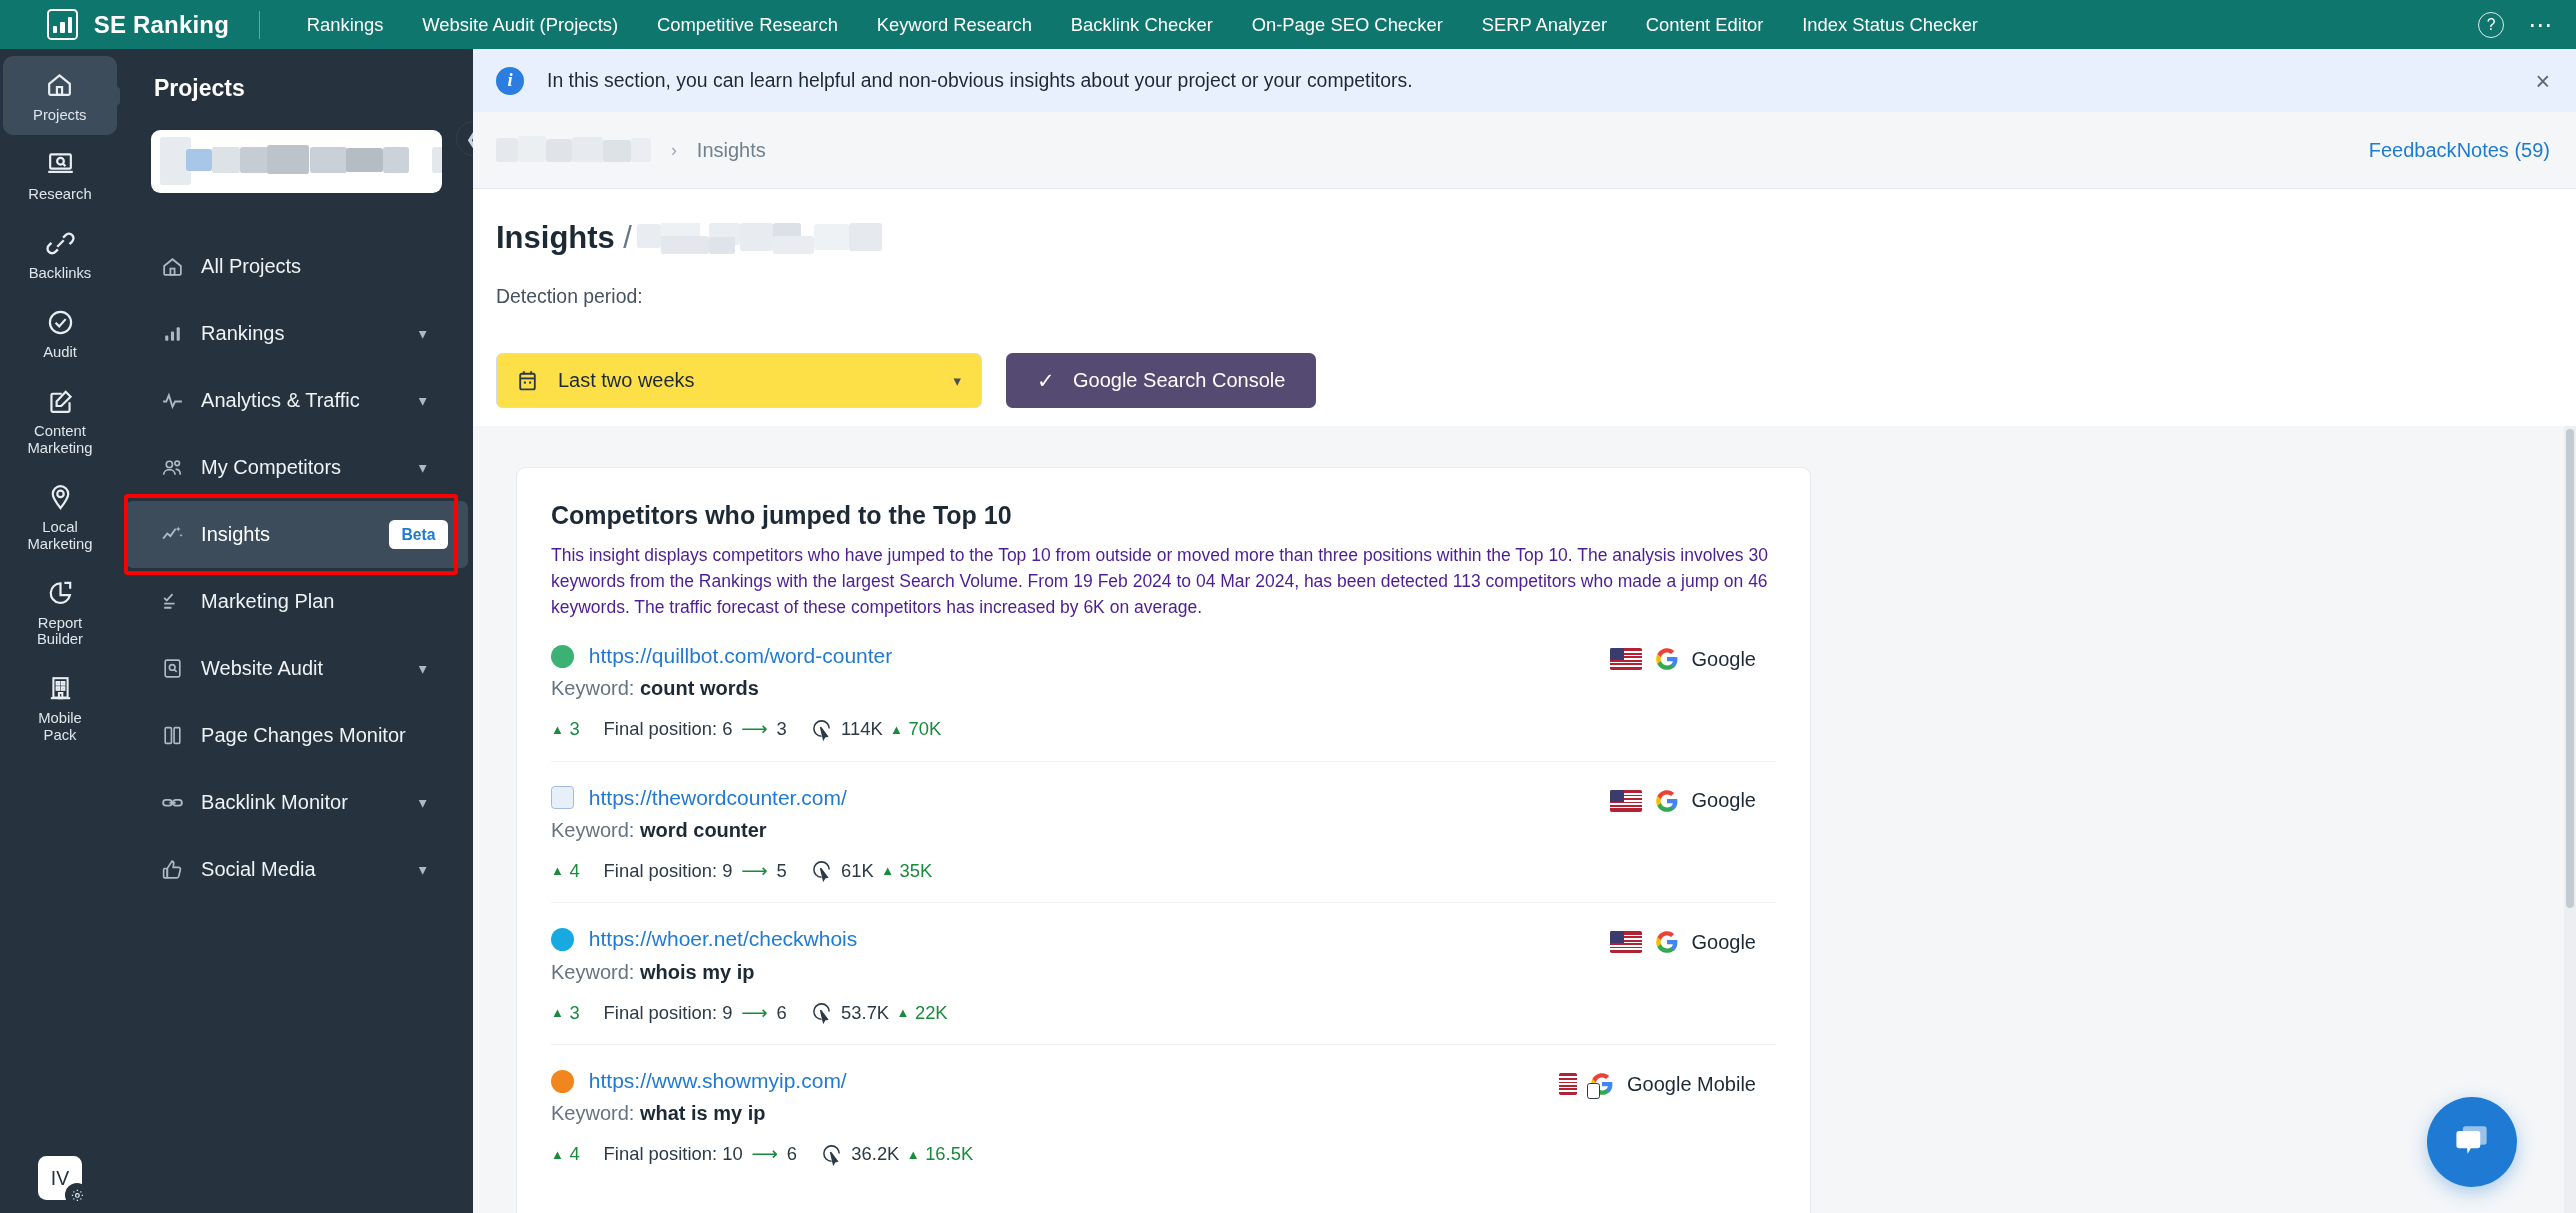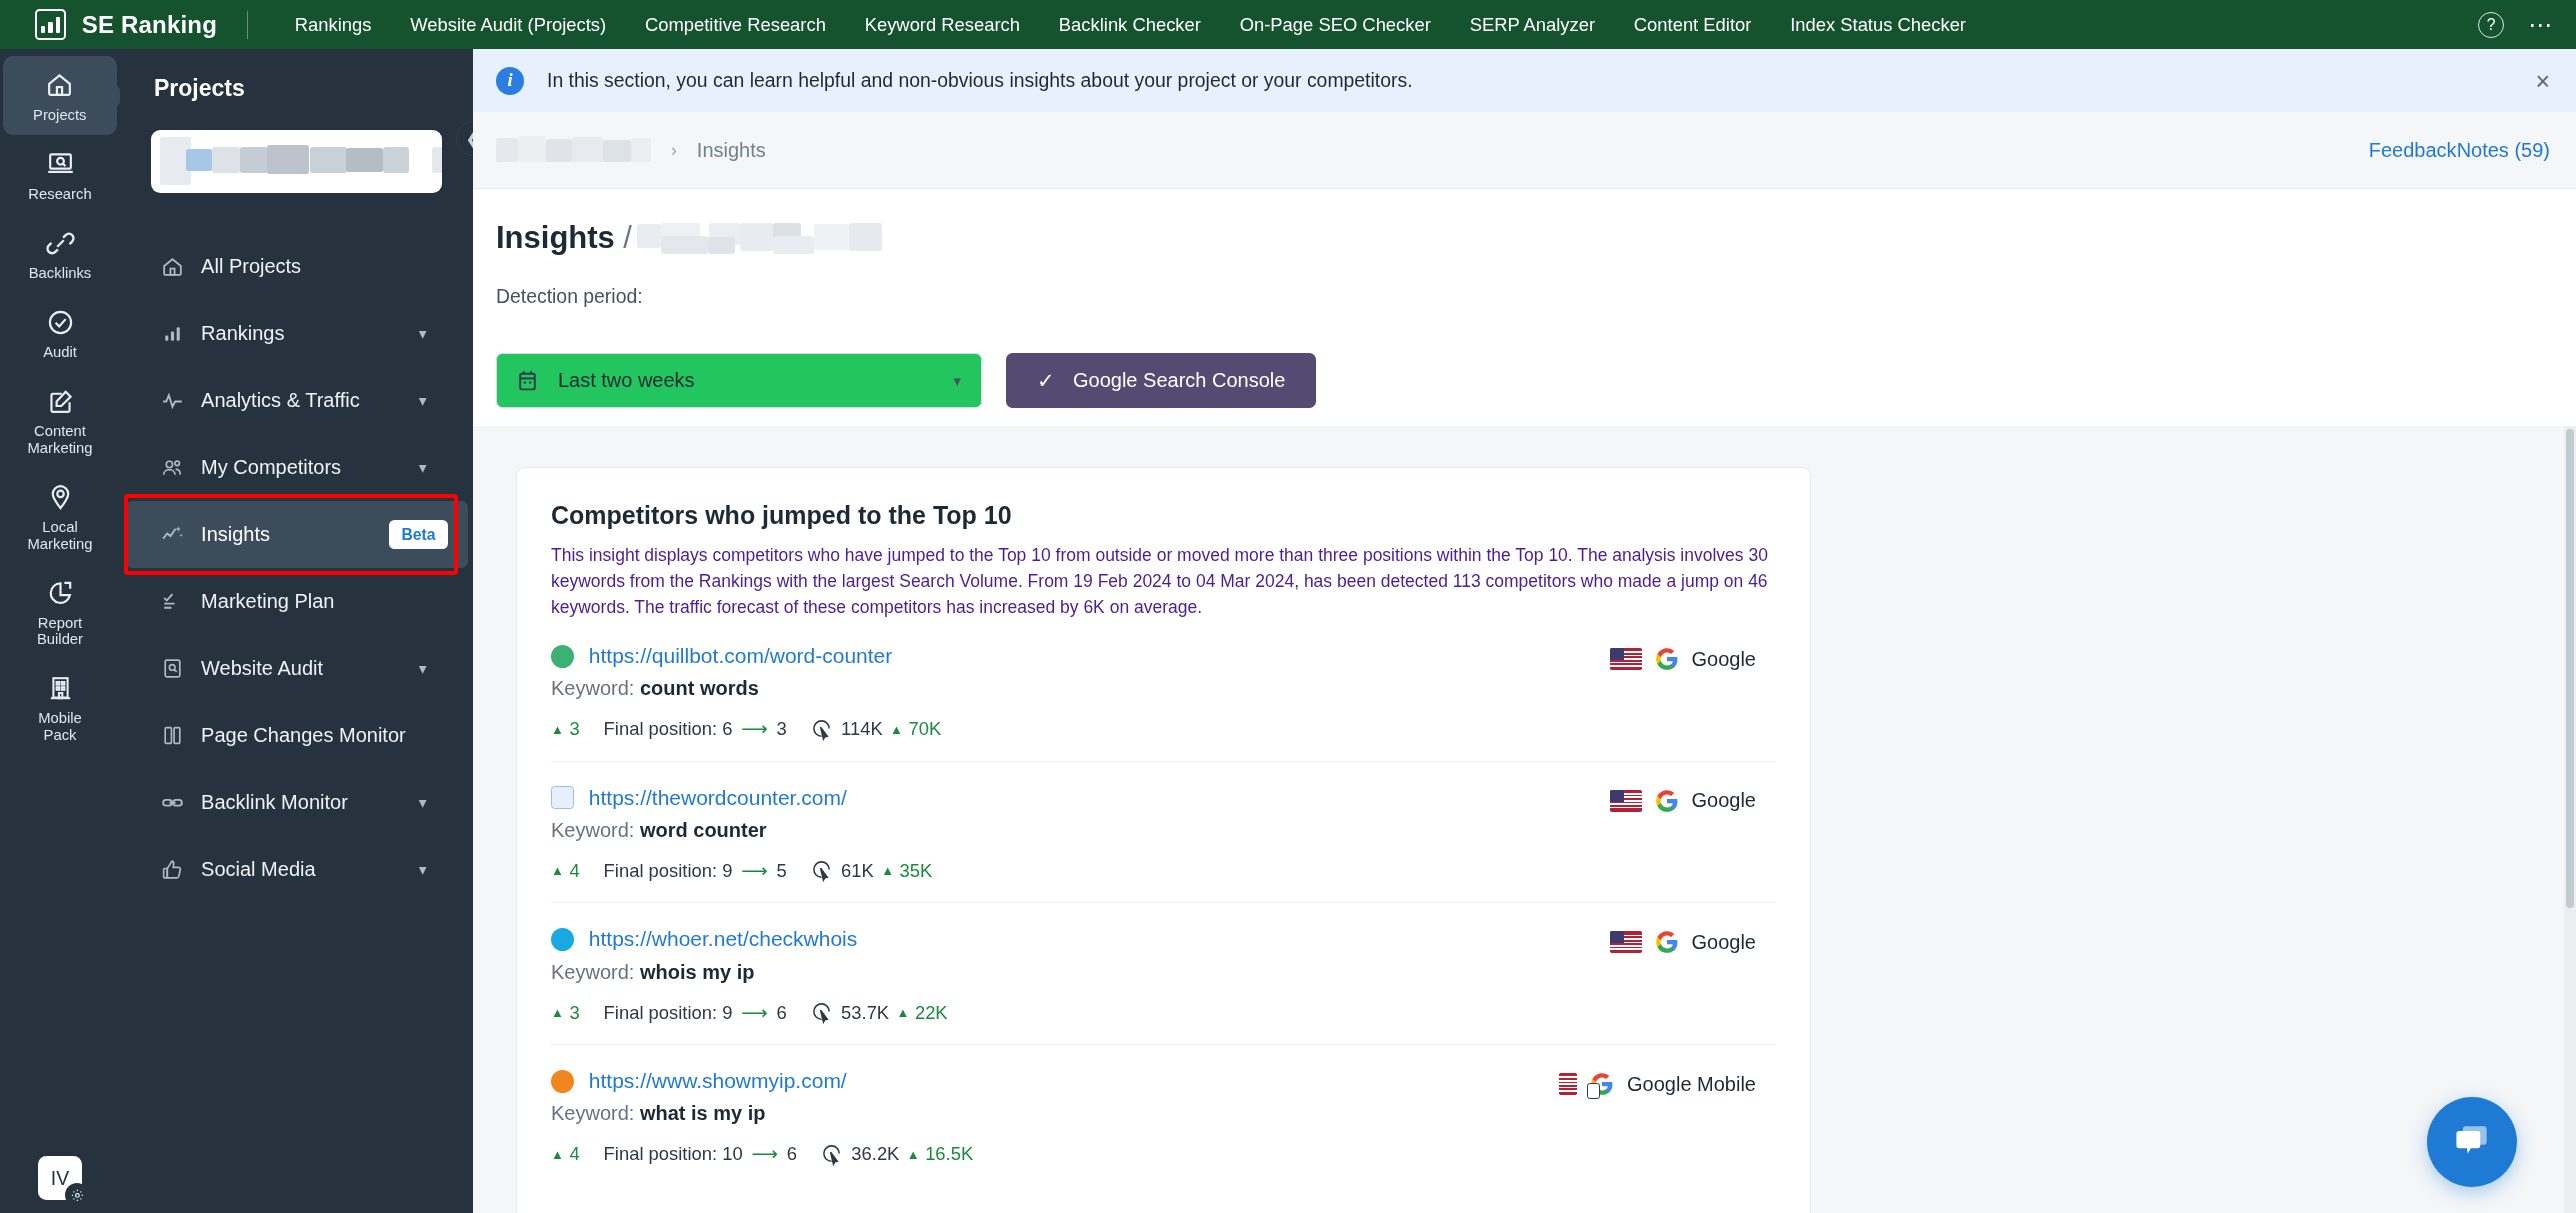--- a/index.html
+++ b/index.html
@@ -6,21 +6,21 @@
   html, body {
     width: 2576px; height: 1213px;
     font-family: "Liberation Sans", sans-serif;
     background: #f4f6f8;
     overflow: hidden;
   }
 
   
   .topbar {
     position: absolute; top: 0; left: 0; width: 2576px; height: 49px;
-    background: #14532d; display: flex; align-items: center;
+    background: #0f766e; display: flex; align-items: center; padding-left: 12px;
   }
   .brand { display: flex; align-items: center; padding-left: 35px; }
   .brand-logo {
     width: 31px; height: 31px; border: 2.8px solid #fff; border-radius: 4.6px;
     display: flex; align-items: flex-end; justify-content: center; gap: 2.8px;
     padding-bottom: 5.5px;
   }
   .bl-bar { width: 4.6px; background: #fff; border-radius: 0.9px; }
   .brand-name {
     color: #fff; font-size: 24px; font-weight: bold; margin-left: 15.7px;
@@ -154,21 +154,21 @@
   .crumb-right a { color: #1f7ad4; font-size: 20px; text-decoration: none; white-space: nowrap; }
 
   .head-zone { background: #fff; padding: 31px 0 0 23px; height: 151px; position: relative; }
   .page-title { display: flex; align-items: center; font-size: 31px; font-weight: bold; color: #1d2a36; }
   .pt-slash { color: #6a7785; font-weight: normal; margin: 0 5.5px 0 8.3px; }
   .pt-blur { width: 249px; height: 31px; position: relative; overflow: hidden; }
   .dp-label { font-size: 19.4px; color: #45525f; margin-top: 29px; }
 
   .ctrls { background: #fff; padding: 13px 0 0 23px; display: flex; gap: 24px; height: 86px; }
   .dropdown {
-    width: 486px; height: 55px; background: #22c55e; border: 0.9px solid #d6dbe1;
+    width: 486px; height: 55px; background: #fde047; border: 0.9px solid #d6dbe1;
     border-radius: 6.5px; display: flex; align-items: center; padding: 0 18.4px;
     position: relative;
   }
   .dd-cal { width: 25px; height: 25px; color: #2c3a47; }
   .dd-val { font-size: 20px; color: #1d2a36; margin-left: 17.5px; }
   .dd-chev { position: absolute; right: 20px; color: #45525f; font-size: 14.8px; }
   .gsc-btn {
     height: 55px; background: #554a71; border-radius: 6.5px; color: #fff;
     display: flex; align-items: center; padding: 0 31px; gap: 18.4px;
     font-size: 20px;

